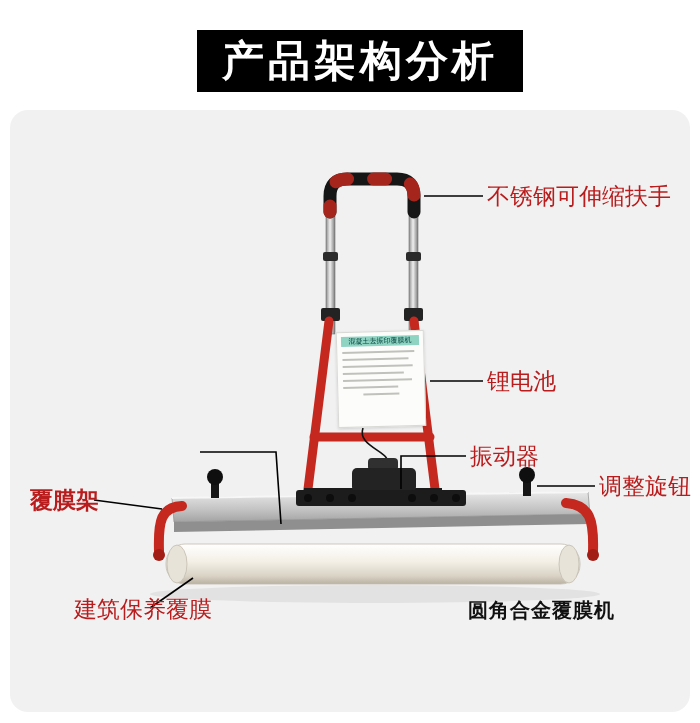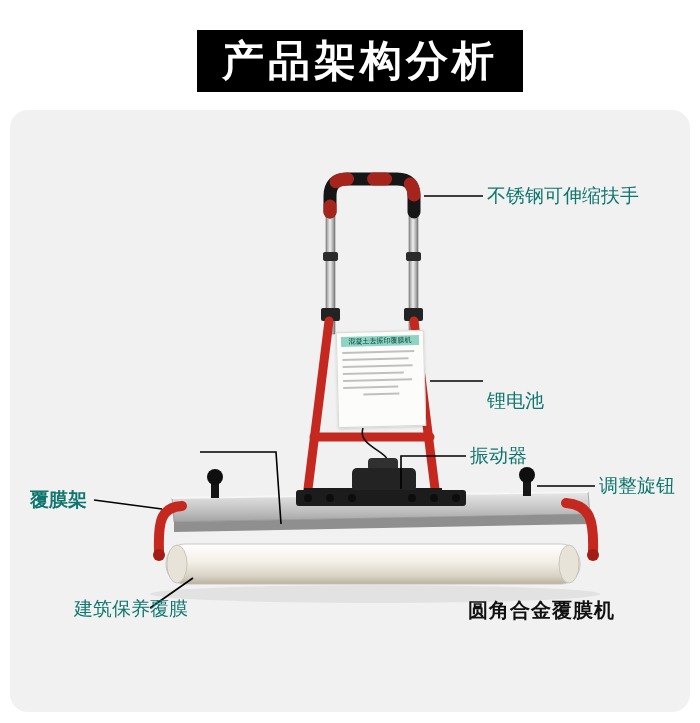--- a/index.html
+++ b/index.html
@@ -13,24 +13,24 @@
   }
   .title-banner span {
     color:#ffffff; font-size:42px; font-weight:700; letter-spacing:4px; white-space:nowrap;
   }
   .panel {
     position:absolute; left:10px; top:110px; width:680px; height:602px;
     background:#f1f1f2; border-radius:18px;
   }
   svg.machine { position:absolute; left:0; top:0; }
   .callout {
-    position:absolute; font-size:19px; color:#0f766e; white-space:nowrap; line-height:22px;
+    position:absolute; font-size:23px; color:#b91c1c; white-space:nowrap; line-height:22px;
   }
   .co-handle   { left:487px; top:185px; }
-  .co-battery  { left:487px; top:390px; }
+  .co-battery  { left:487px; top:370px; }
   .co-ruler    { left:82px;  top:441px; }
   .co-vibrator { left:470px; top:445px; }
   .co-knob     { left:599px; top:475px; }
   .co-frame    { left:30px;  top:489px;font-weight:bold; }
   .co-film     { left:38px;  top:598px;margin-left:36px; }
   .product-name {
     position:absolute; left:468px; top:597px; font-size:20px; font-weight:700;
     color:#111111; white-space:nowrap; letter-spacing:1px;
   }
   .paper {

